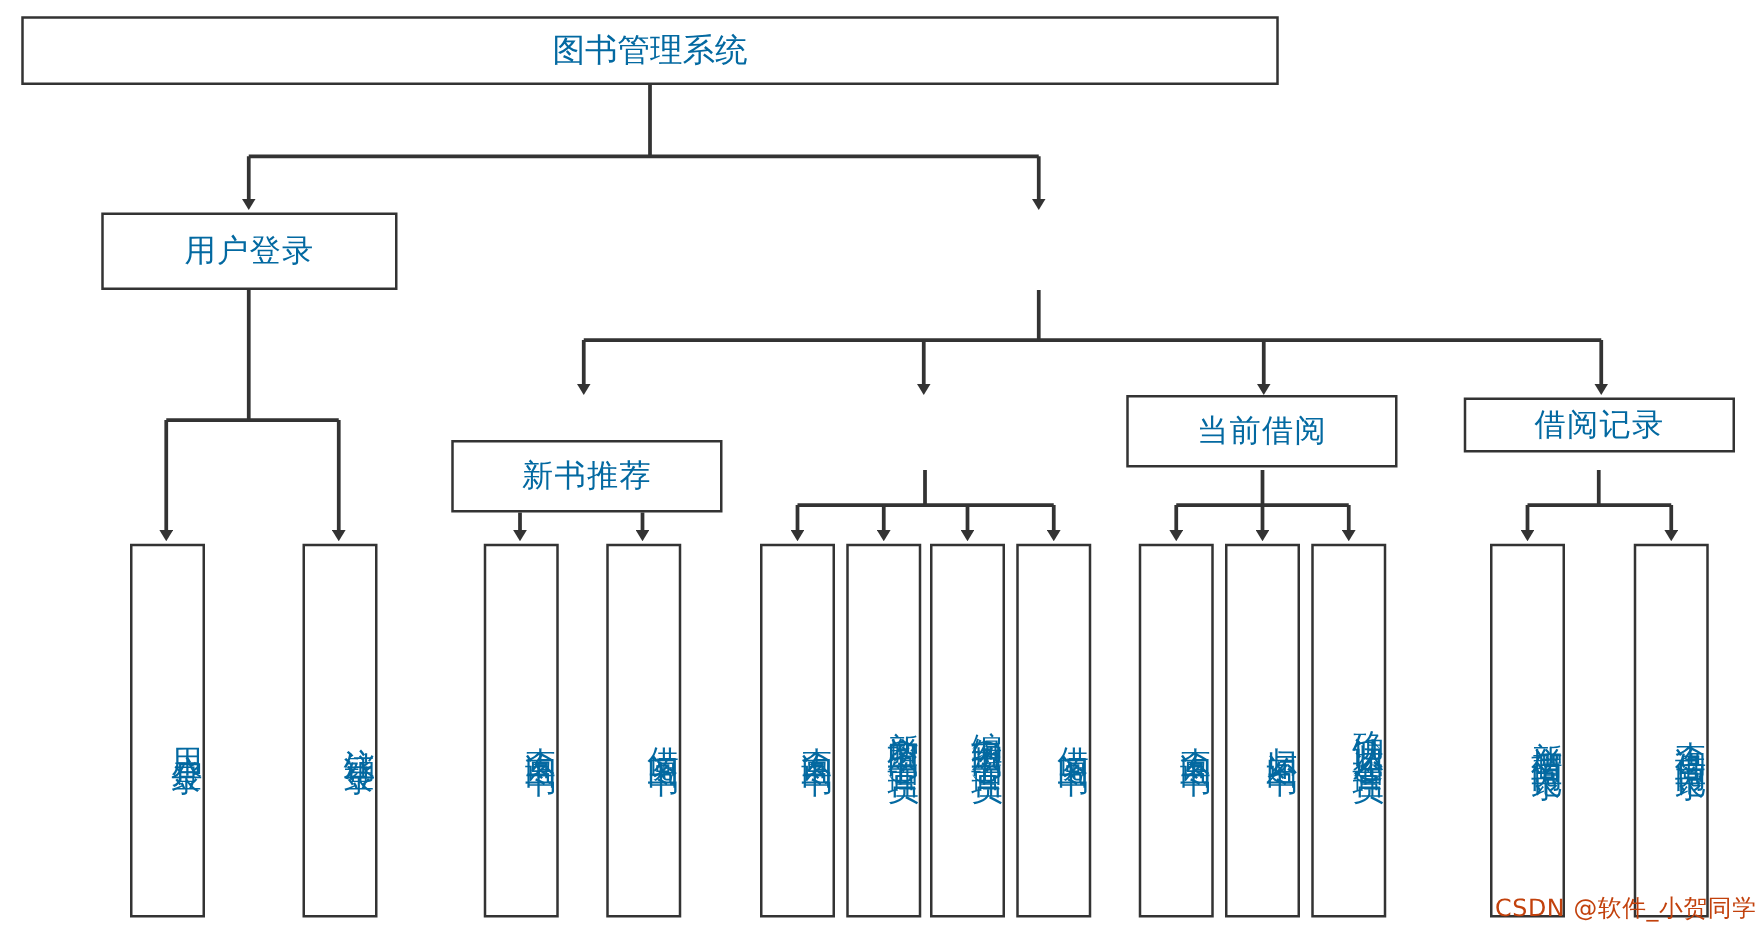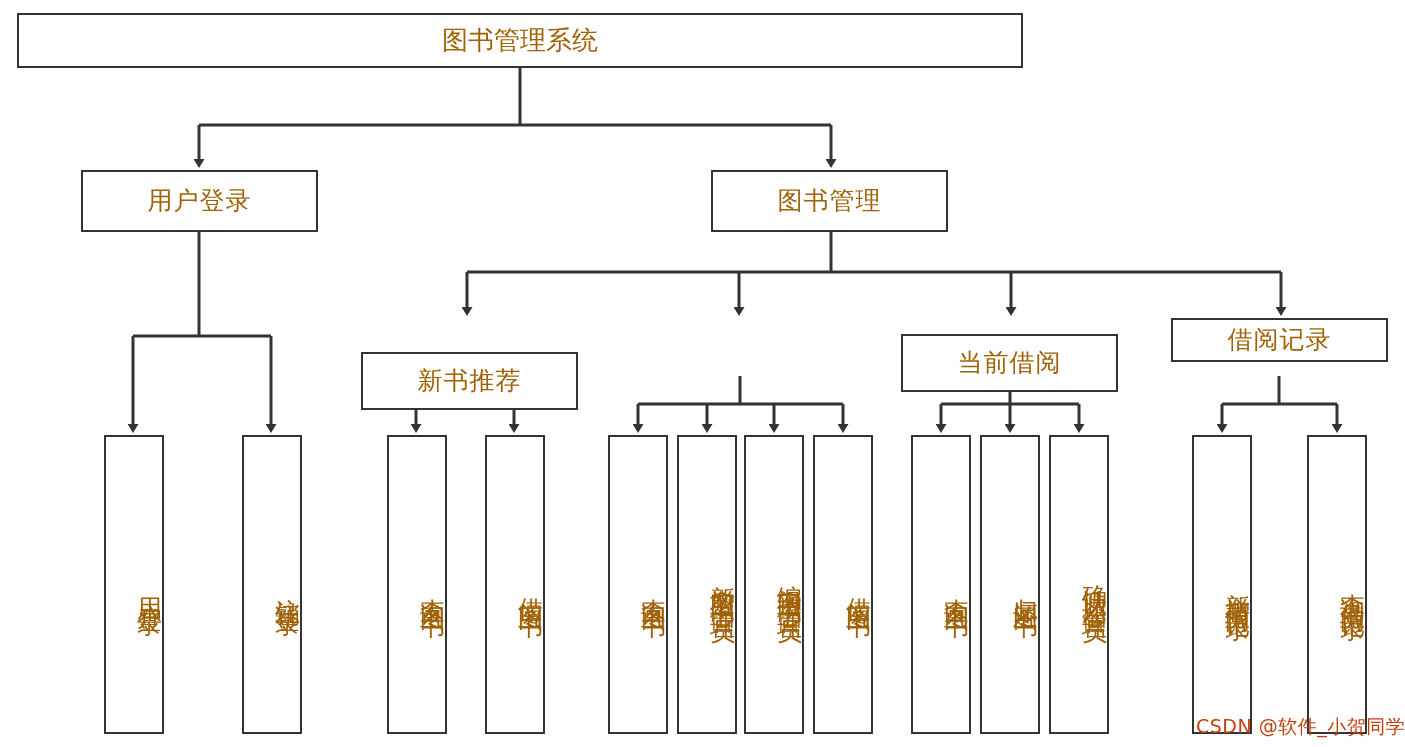--- a/index.html
+++ b/index.html
@@ -26,21 +26,21 @@
     height: 747px;
   }
   .node-box {
     position: absolute;
     box-sizing: border-box;
     border: 2.5px solid #333333;
     background: #ffffff;
     display: flex;
     align-items: center;
     justify-content: center;
-    color: #a16207;
+    color: #0369a1;
   }
   .node-box.horizontal {
     font-size: 25px;
     line-height: 1.1;
     letter-spacing: 1px;
   }
   .node-box.root {
     font-size: 26px;
   }
   .node-box.vertical {
@@ -123,28 +123,25 @@
     </g>
   </svg>
 
   <div class="node-box root" style="left:17px; top:13px; width:1006px; height:55px;">
     <span class="node-label">图书管理系统</span>
   </div>
 
   <div class="node-box horizontal" style="left:81px; top:170px; width:237px; height:62px;">
     <span class="node-label">用户登录</span>
   </div>
-  <div class="node-box horizontal" style="left:711px; top:170px; width:237px; height:62px;">
-    <span class="node-label">图书管理</span>
-  </div>
 
   <div class="node-box horizontal" style="left:361px; top:318px; width:217px; height:58px;margin-top:34px;">
     <span class="node-label">新书推荐</span>
   </div>
-  <div class="node-box horizontal" style="left:901px; top:334px; width:217px; height:58px;">
+  <div class="node-box horizontal" style="left:901px; top:316px; width:217px; height:58px;">
     <span class="node-label">当前借阅</span>
   </div>
   <div class="node-box horizontal" style="left:1171px; top:318px; width:217px; height:44px;">
     <span class="node-label">借阅记录</span>
   </div>
 
   <div class="node-box vertical" style="left:104px; top:435px; width:60px; height:299px;">
     <span class="node-label">用户登录</span>
   </div>
   <div class="node-box vertical" style="left:242px; top:435px; width:60px; height:299px;">

